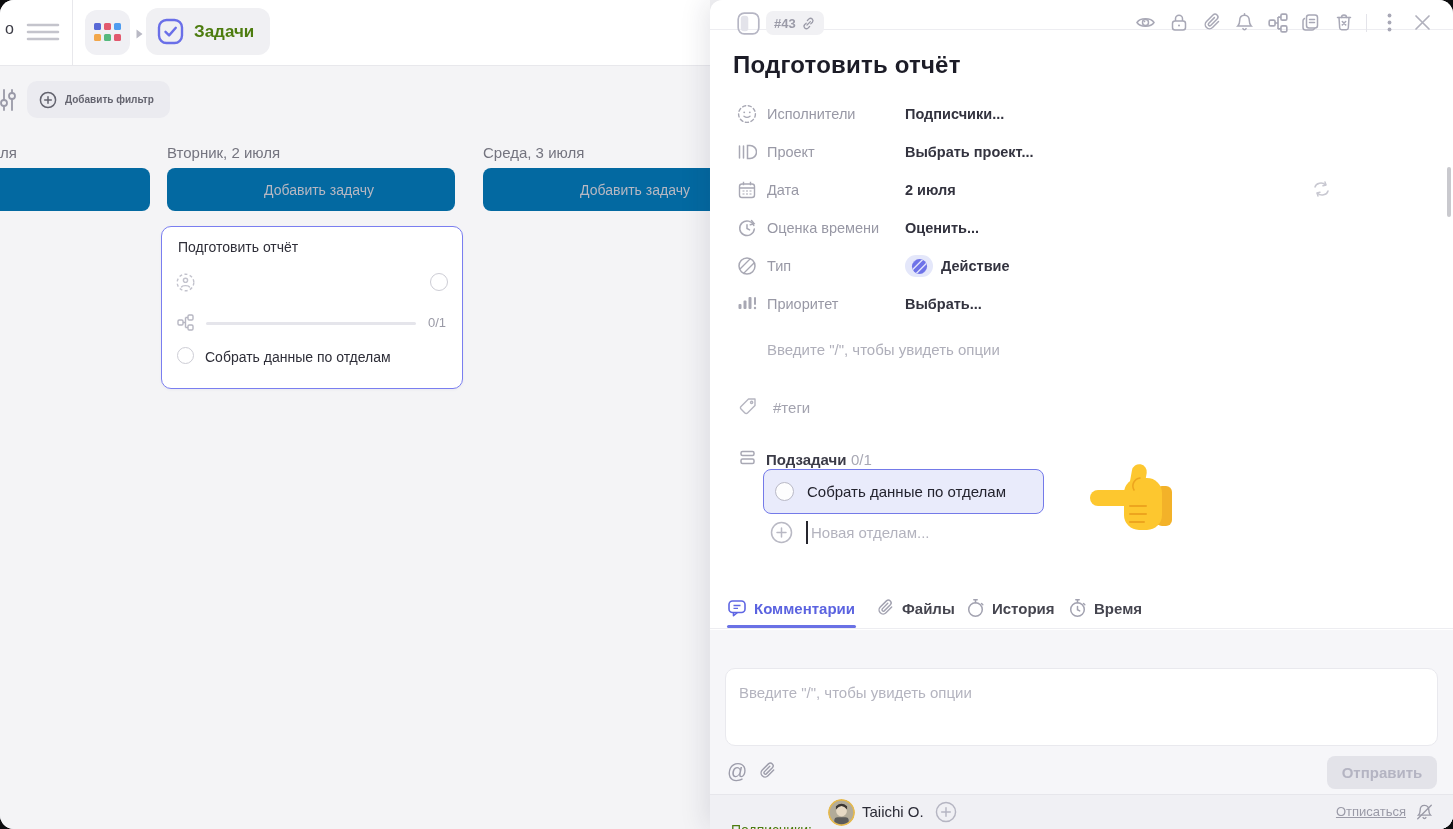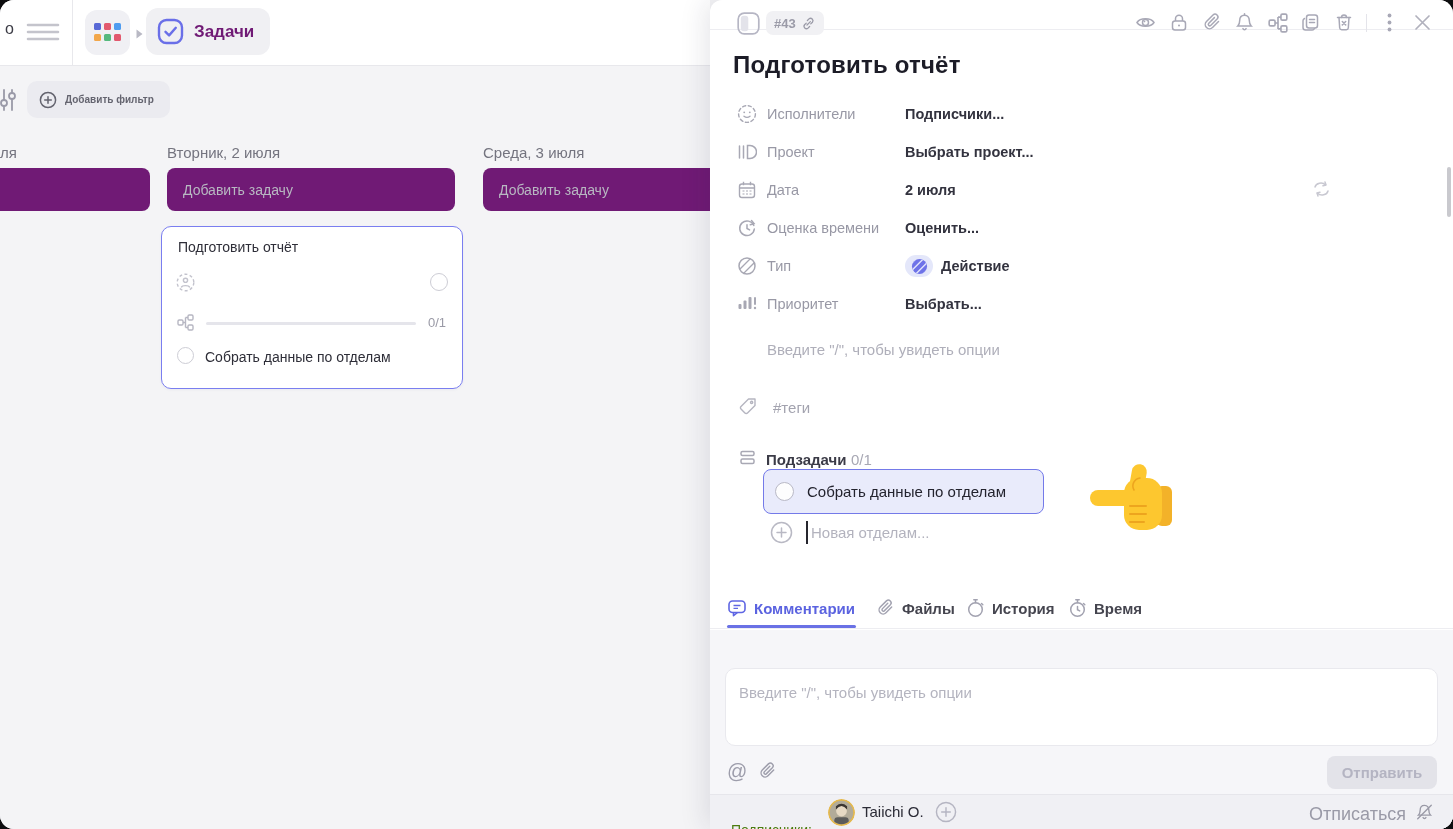--- a/index.html
+++ b/index.html
@@ -7,29 +7,29 @@
   #window { position:relative; width:1453px; height:829px; border-radius:14px; overflow:hidden; background:#f4f4f6; }
 
   
   #topbar { position:absolute; left:0; top:0; width:710px; height:66px; background:#fff; border-bottom:1px solid #e8e8ec; z-index:2; }
   .partial-left-text { position:absolute; left:5px; top:20px; font-size:16px; color:#3c3c46; }
   .hamburger { position:absolute; left:26px; top:18px; width:34px; height:28px; cursor:pointer; }
   .topbar-vdiv { position:absolute; left:72px; top:0; width:1px; height:66px; background:#e8e8ec; }
   .app-btn { position:absolute; left:85px; top:10px; width:45px; height:45px; background:#f0f0f4; border-radius:12px; display:flex; align-items:center; justify-content:center; }
   .crumb-chevron { position:absolute; left:135px; top:26px; }
   .tasks-pill { position:absolute; left:146px; top:8px; height:47px; background:#f0f0f3; border-radius:12px; display:flex; align-items:center; gap:10px; padding:0 16px 0 11px; }
-  .tasks-pill .lbl { font-size:17px; font-weight:700; color:#701a75; }
+  .tasks-pill .lbl { font-size:17px; font-weight:700; color:#4d7c0f; }
 
   
   #board { position:absolute; left:0; top:67px; width:710px; height:762px; background:#f4f4f6; }
   .filter-icon { position:absolute; left:-4px; top:21px; }
   .filter-pill { position:absolute; left:27px; top:14px; height:37px; background:#ebebf0; border-radius:10px; display:flex; align-items:center; gap:8px; padding:0 16px 0 12px; cursor:pointer; }
   .filter-pill span { font-size:10px; font-weight:700; color:#64646f; }
   .col-header { position:absolute; top:77px; font-size:15px; color:#74747f; }
-  .add-box { position:absolute; top:101px; height:43px; background:#701a75; border-radius:8px; display:flex; align-items:center; padding-left:16px; }
+  .add-box { position:absolute; top:101px; height:43px; background:#0369a1; border-radius:8px; display:flex; align-items:center; padding-left:16px;justify-content:center; }
   .add-box span { font-size:14px; color:#b8b8c2; }
 
   
   .card { position:absolute; left:161px; top:159px; width:302px; height:163px; background:#fff; border:1px solid #7a7ef0; border-radius:10px; box-shadow:0 1px 3px rgba(40,40,90,.05); }
   .card-title { position:absolute; left:16px; top:12px; font-size:14px; color:#2e2e38; }
   .card-row2-left { position:absolute; left:14px; top:46px; }
   .card-status-circle { position:absolute; right:14px; top:46px; width:18px; height:18px; border:1.5px solid #cdcdd5; border-radius:50%; }
   .card-tree { position:absolute; left:15px; top:87px; }
   .card-progress { position:absolute; left:44px; top:95px; width:210px; height:3px; background:#e5e5eb; border-radius:2px; }
   .card-count { position:absolute; right:16px; top:88px; font-size:13px; color:#9a9aa6; }
@@ -82,21 +82,21 @@
   .comment-box { position:absolute; left:15px; top:38px; width:713px; height:78px; background:#fff; border:1px solid #e9e9ee; border-radius:10px; cursor:text; }
   .comment-box span { position:absolute; left:13px; top:15px; font-size:15px; color:#b4b4bf; }
   .at-icon { position:absolute; left:17px; top:131px; font-size:20px; color:#9d9dab; cursor:pointer; line-height:1; }
   .clip2-icon { position:absolute; left:48px; top:131px; color:#9d9dab; cursor:pointer; }
   .send-btn { position:absolute; right:16px; top:126px; width:110px; height:33px; background:#e3e3e9; border-radius:8px; border:none; font-family:inherit; font-size:15px; font-weight:600; color:#b4b4c2; }
   .footer { position:absolute; left:0; bottom:0; width:743px; height:35px; background:#f0f0f4; border-top:1px solid #e6e6eb; }
   .subs-label { position:absolute; left:21px; top:27px; font-size:14px; color:#4d7c0f; }
   .avatar { position:absolute; left:118px; top:4px; width:27px; height:27px; border-radius:50%; overflow:hidden; cursor:pointer; }
   .sub-name { position:absolute; left:152px; top:8px; font-size:15px; color:#2b2b36; }
   .sub-add { position:absolute; left:225px; top:6px; color:#b5b5c2; cursor:pointer; }
-  .unsub { position:absolute; right:47px; top:9px; font-size:18px; color:#9a9aa7; cursor:pointer; }
+  .unsub { position:absolute; right:47px; top:9px; font-size:13px; color:#9a9aa7; cursor:pointer;text-decoration:underline; }
   .belloff { position:absolute; right:19px; top:7px; color:#9a9aa7; cursor:pointer; }
   .scroll-thumb { position:absolute; right:2px; top:167px; width:4px; height:50px; background:#c9c9ce; border-radius:2px; }
 </style>
 </head>
 <body>
 
 <div id="window">
 
   <div id="topbar">
     <span class="partial-left-text">о</span>

